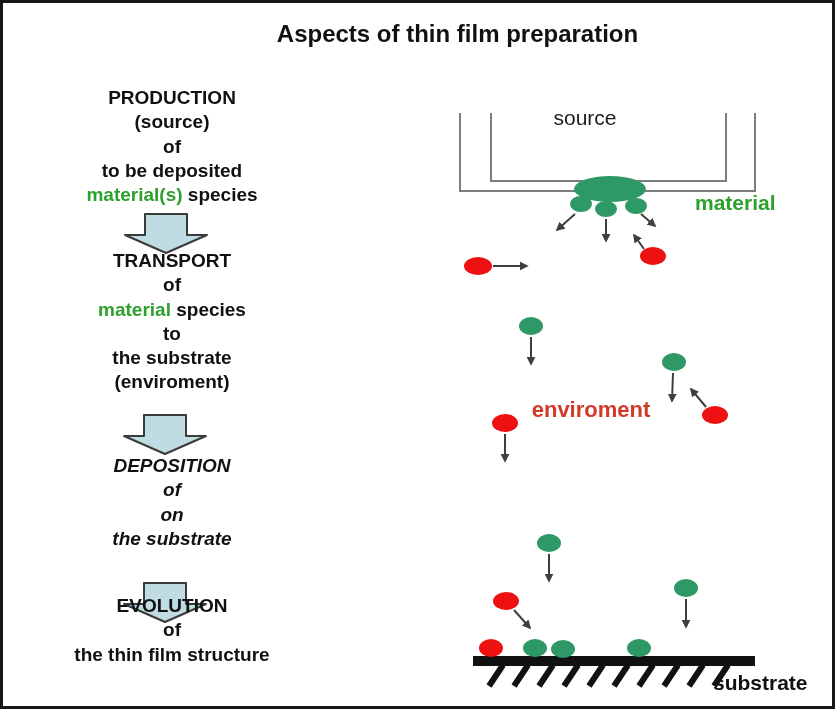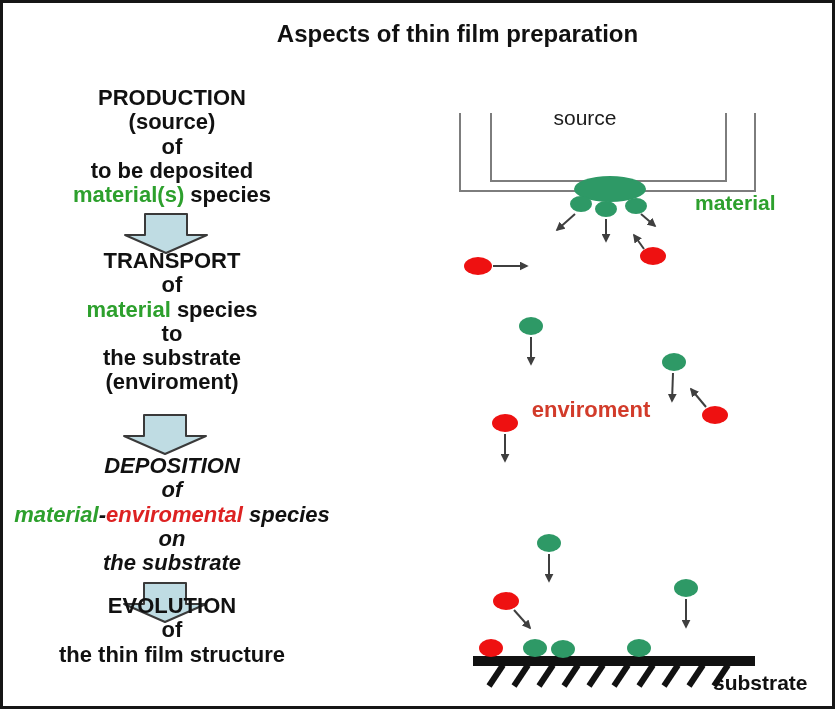--- a/index.html
+++ b/index.html
@@ -7,21 +7,21 @@
     position:relative; width:835px; height:709px; box-sizing:border-box;
     border:3px solid var(--border,#161616); background:#ffffff; overflow:hidden;
     font-family:"Liberation Sans", sans-serif;
   }
   .title {
     position:absolute; top:17px; left:0; width:100%; text-align:center;
     font-size:24px; font-weight:700; color:var(--ink,#111);padding-left:40px;
   }
   .flow-step {
     position:absolute; left:4px; width:330px; text-align:center;
-    font-weight:700; font-size:22px; line-height:24.3px; color:var(--ink,#111);
+    font-weight:700; font-size:19px; line-height:24.3px; color:var(--ink,#111);
   }
   .c-black { color:var(--ink,#111); }
   .c-green { color:var(--text-green,#2da02d); }
   .c-red   { color:var(--text-red,#dd2222); }
   .flow-arrow { position:absolute; }
   .flow-arrow polygon {
     fill:var(--arrow-fill,#bfdce3); stroke:var(--arrow-outline,#3a3a3a);
     stroke-width:2; stroke-linejoin:round;
   }
   #diagram-svg { position:absolute; left:420px; top:80px; }
@@ -68,21 +68,20 @@
     <div><span class="c-black">(enviroment)</span></div>
   </div>
 
   <svg class="flow-arrow" style="left:119px; top:410px;" width="86" height="43">
     <polygon points="22,2 64,2 64,23 84,23 43,41 2,23 22,23"></polygon>
   </svg>
 
   <div class="flow-step" style="top:451px;font-style:italic;">
     <div><span class="c-black">DEPOSITION</span></div>
     <div><span class="c-black">of</span></div>
-    <div><span class="c-green">material</span><span class="c-black">-</span><span class="c-red">enviromental</span><span class="c-black"> species</span></div>
     <div><span class="c-black">on</span></div>
     <div><span class="c-black">the substrate</span></div>
   </div>
 
   <svg class="flow-arrow" style="left:119px; top:578px;" width="86" height="43">
     <polygon points="22,2 64,2 64,23 84,23 43,41 2,23 22,23"></polygon>
   </svg>
 
   <div class="flow-step" style="top:591px;">
     <div><span class="c-black">EVOLUTION</span></div>

